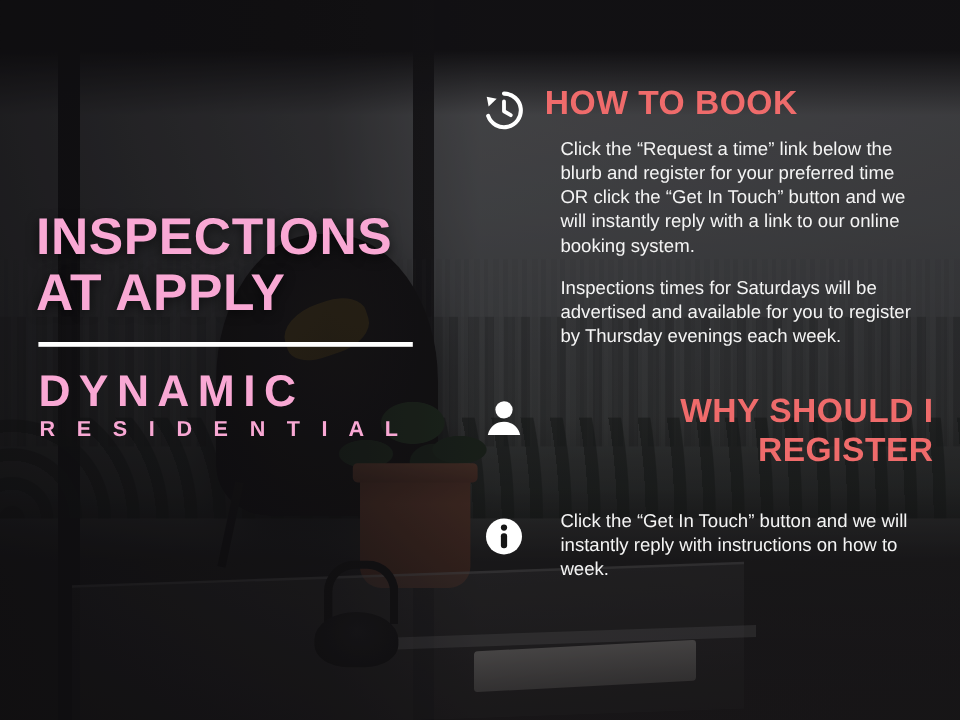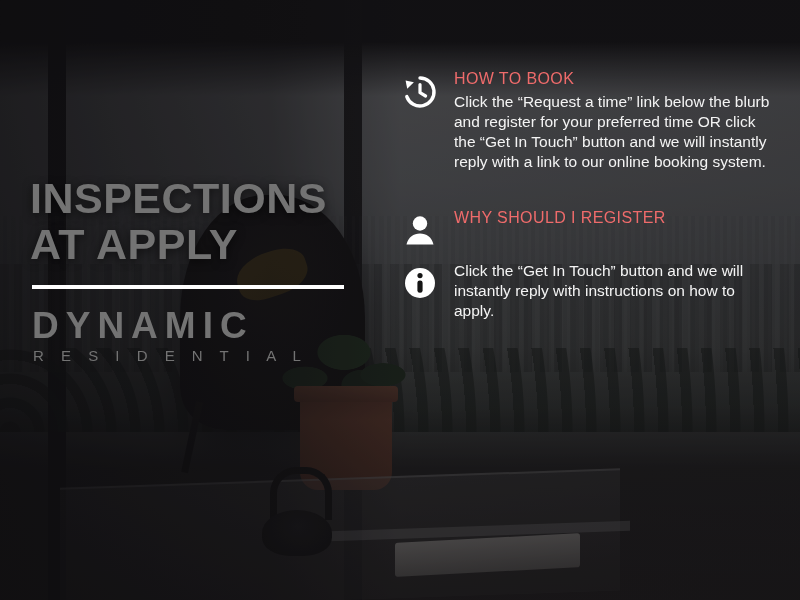--- a/index.html
+++ b/index.html
@@ -163,21 +163,21 @@
     inset: 0;
     background: rgba(20,18,20,0.30);
   }
 
   
   .hero {
     position: absolute;
     left: 30px;
     top: 175px;
     width: 345px;
-    color: #737373;
+    color: #f9a8d4;
   }
   .hero-title {
     font-size: 43px;
     line-height: 1.07;
     font-weight: bold;
     letter-spacing: 0.5px;
     margin: 0;
     text-shadow: 0 2px 10px rgba(0,0,0,.6);
   }
   .hero-rule {
@@ -186,22 +186,22 @@
     background: #ffffff;
     margin: 18px 0 16px 2px;
   }
   .hero-brand {
     font-size: 37px;
     font-weight: bold;
     letter-spacing: 7px;
     margin: 0 0 0 2px;
   }
   .hero-sub {
-    font-size: 15px;
-    font-weight: normal;
+    font-size: 18px;
+    font-weight: bold;
     letter-spacing: 6.5px;
     margin: 0 0 0 3px;
   }
 
   
   .panel {
     position: absolute;
     left: 398px;
     top: 70px;
     width: 380px;
@@ -215,30 +215,30 @@
   .sec-icon {
     position: absolute;
     left: 2px;
     top: 2px;
     width: 40px;
     height: 40px;
     color: #ffffff;
   }
   .sec-icon svg { display: block; width: 40px; height: 40px; }
   .sec-title {
-    font-size: 16px;
-    font-weight: normal;
+    font-size: 28px;
+    font-weight: bold;
     letter-spacing: 0.4px;
     color: #ef6b6b;
     margin: 0 0 4px 0;
   }
   .sec-body {
     font-size: 15.5px;
     line-height: 1.30;
-    margin: 0;
+    margin: 13px;
     color: #f4f4f4;
   }
   .sec-body + .sec-body { margin-top: 15px; }
 </style>
 </head>
 <body>
 
 <div class="stage">
 
   <div class="photo">
@@ -277,37 +277,38 @@
     <div class="section">
       <div class="sec-icon">
         <svg viewBox="0 0 40 40" fill="none">
           <path d="M20 6a14 14 0 1 1-13.2 18.6" stroke="#fff" stroke-width="3.4" stroke-linecap="round"></path>
           <path d="M7.2 16.8 L5.6 8.6 L13.9 10.2 Z" fill="#fff"></path>
           <path d="M20 12.5v8.2l5.6 3.3" stroke="#fff" stroke-width="3.2" stroke-linecap="round" stroke-linejoin="round"></path>
         </svg>
       </div>
       <div class="sec-title">HOW TO BOOK</div>
       <p class="sec-body">Click the “Request a time” link below the blurb and register for your preferred time OR click the “Get In Touch” button and we will instantly reply with a link to our online booking system.</p>
+      <p class="sec-body">Inspections times for Saturdays will be advertised and available for you to register by Thursday evenings each week.</p>
     </div>
 
-    <div class="section" style="margin-top:36px;">
+    <div class="section" style="margin-top:36px;text-align:right;">
       <div class="sec-icon">
         <svg viewBox="0 0 40 40">
           <circle cx="20" cy="12.5" r="7.2" fill="#fff"></circle>
           <path d="M6.5 33.5c1.6-7.3 7.2-11 13.5-11s11.9 3.7 13.5 11z" fill="#fff"></path>
         </svg>
       </div>
       <div class="sec-title">WHY SHOULD I REGISTER</div>
     </div>
 
     <div class="section" style="margin-top:34px;">
       <div class="sec-icon">
         <svg viewBox="0 0 40 40">
           <circle cx="20" cy="20" r="15" fill="#fff"></circle>
           <circle cx="20" cy="12.6" r="2.6" fill="#151515"></circle>
           <rect x="17.4" y="17.4" width="5.2" height="12.4" rx="2.4" fill="#151515"></rect>
         </svg>
       </div>
-      <p class="sec-body">Click the “Get In Touch” button and we will instantly reply with instructions on how to apply.</p>
+      <p class="sec-body">Click the “Get In Touch” button and we will instantly reply with instructions on how to week.</p>
     </div>
 
   </div>
 </div>
 
 </body></html>

